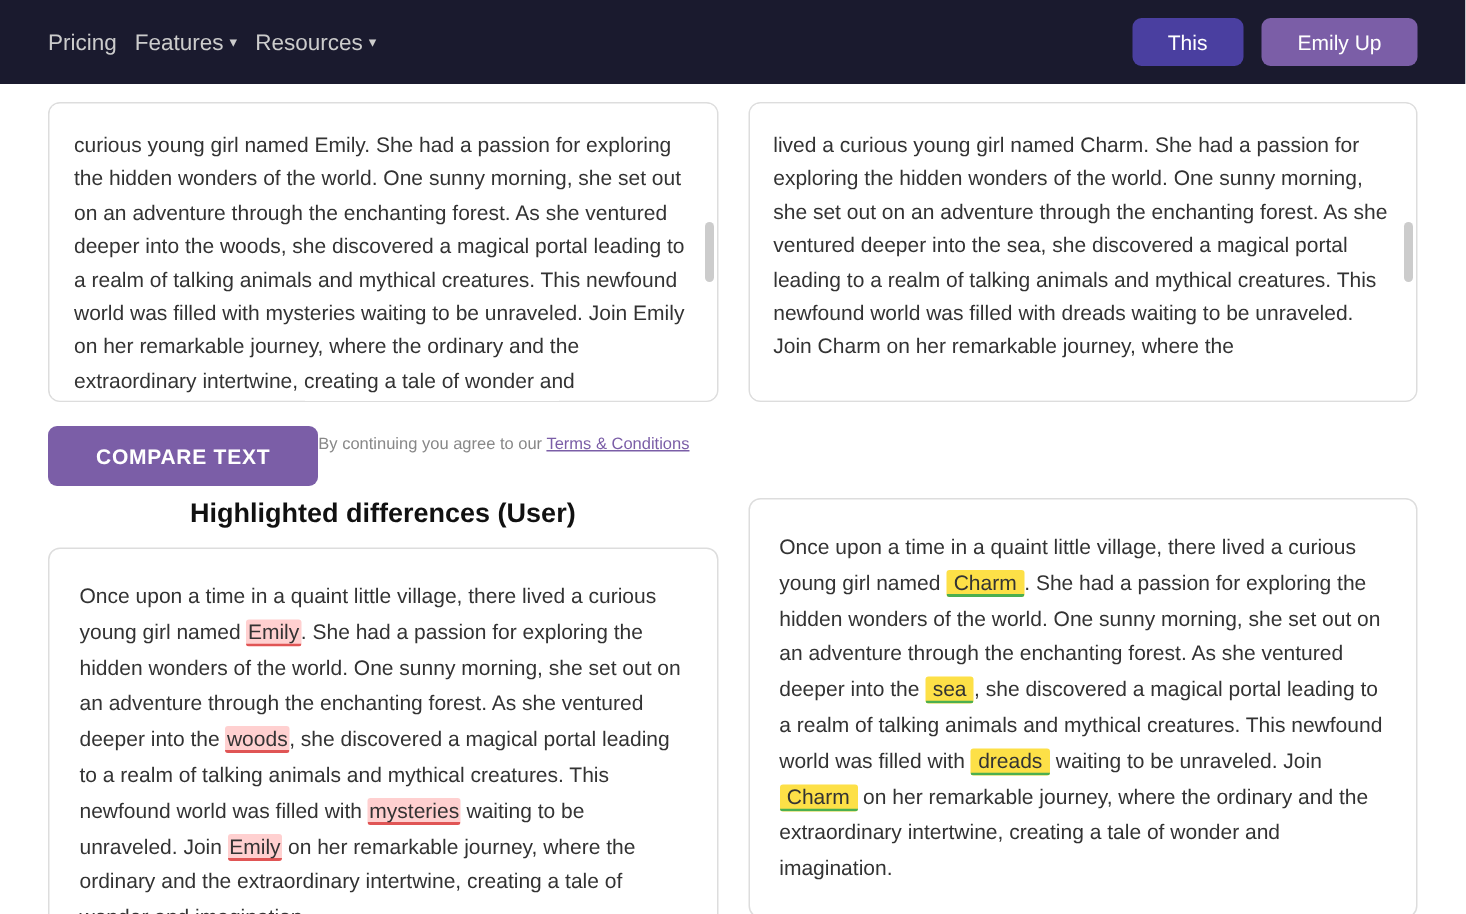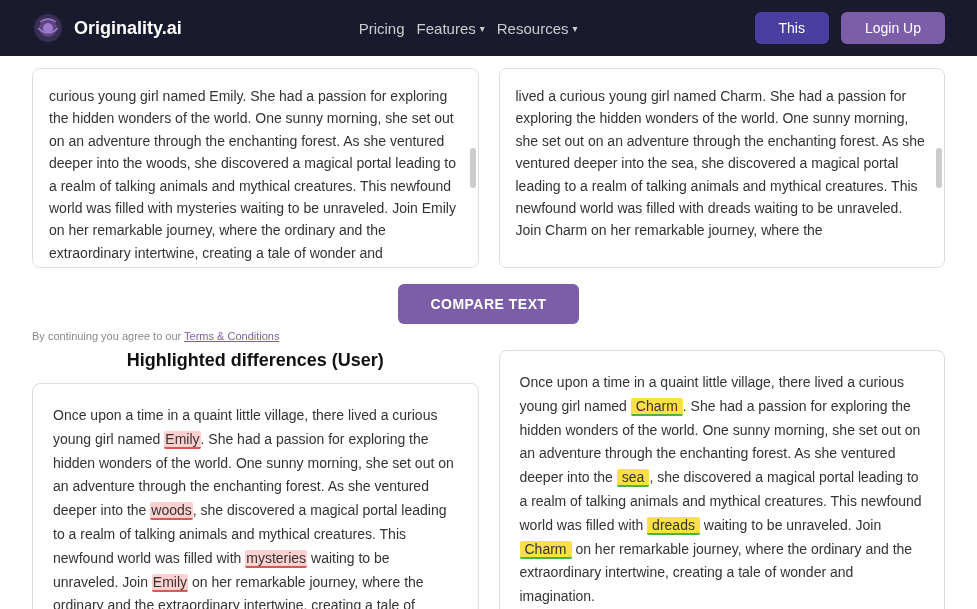--- a/index.html
+++ b/index.html
@@ -107,21 +107,21 @@
       transform: translateY(-50%);
       width: 6px;
       height: 40px;
       background: #ccc;
       border-radius: 3px;
     }
 
     
     .compare-area {
       display: flex;
-      flex-direction: column;
+      flex-direction: row;
       align-items: center;
       margin-bottom: 8px;
     }
     .btn-compare {
       background: #7b5ea7;
       color: #fff;
       border: none;
       padding: 12px 32px;
       border-radius: 6px;
       font-size: 14px;
@@ -181,46 +181,36 @@
       background: #fde047;
       border-bottom: 2px solid #4caf50;
       border-radius: 2px;
       padding: 0 5px;
     }
   </style>
 </head>
 <body>
 
 <nav class="navbar">
-  <div class="navbar-logo">
-    <svg class="logo-icon" viewBox="0 0 32 32" fill="none" xmlns="http://www.w3.org/2000/svg">
-      <circle cx="16" cy="16" r="14" fill="#7b5ea7" opacity="0.3"></circle>
-      <circle cx="16" cy="16" r="9" fill="#7b5ea7" opacity="0.5"></circle>
-      <circle cx="16" cy="16" r="5" fill="#a078d0"></circle>
-      <path d="M8 10 Q16 4 24 10" stroke="#a078d0" stroke-width="1.5" fill="none"></path>
-      <path d="M6 16 Q16 26 26 16" stroke="#a078d0" stroke-width="1.5" fill="none"></path>
-    </svg>
-    <span>Originality.ai</span>
-  </div>
 
   <div class="navbar-links">
     <span class="nav-link">Pricing</span>
     <span class="nav-link">
       <span>Features</span>
       <span class="chevron">▾</span>
     </span>
     <span class="nav-link">
       <span>Resources</span>
       <span class="chevron">▾</span>
     </span>
   </div>
 
   <div class="navbar-actions">
     <button class="btn-login">This</button>
-    <button class="btn-signup">Login Up</button>
+    <button class="btn-signup">Emily Up</button>
   </div>
 </nav>
 
 <div class="main">
 
   <div class="text-areas-row">
     <div class="text-area-box">
       <textarea style="">curious young girl named Emily. She had a passion for exploring the hidden wonders of the world. One sunny morning, she set out on an adventure through the enchanting forest. As she ventured deeper into the woods, she discovered a magical portal leading to a realm of talking animals and mythical creatures. This newfound world was filled with mysteries waiting to be unraveled. Join Emily on her remarkable journey, where the ordinary and the extraordinary intertwine, creating a tale of wonder and</textarea>
       <div class="scrollbar-indicator"></div>
     </div>

